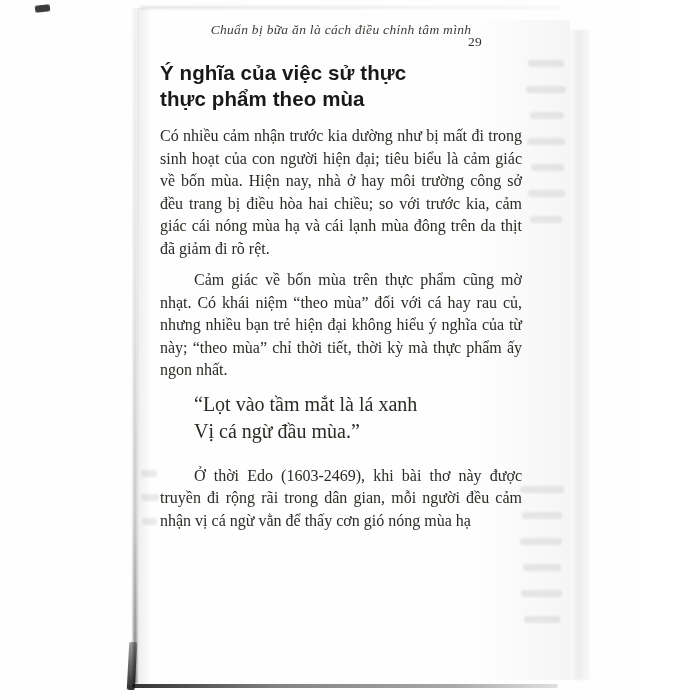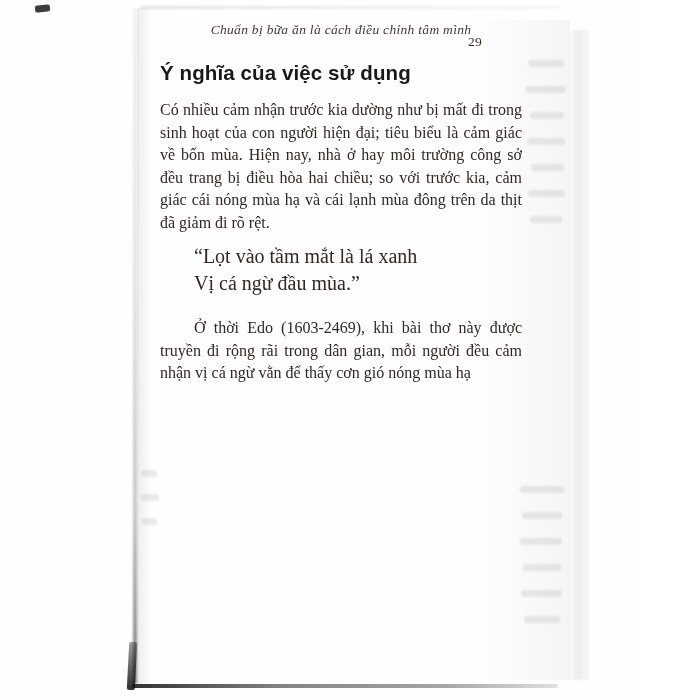--- a/index.html
+++ b/index.html
@@ -128,25 +128,27 @@
   <div class="st" style="left:524px;top:616px;width:36px;"></div>
 
   <div class="page-area">
 
     <div class="running-header">
       <span class="rh-title">Chuẩn bị bữa ăn là cách điều chỉnh tâm mình</span>
       <span class="rh-page">29</span>
     </div>
 
     <h1 class="chapter-heading">
-      <span>Ý nghĩa của việc sử dụng</span><br>
+      <span>Ý nghĩa của việc sử thực</span><br>
+      <span>thực phẩm theo mùa</span>
     </h1>
 
     <p class="para no-indent">Có nhiều cảm nhận trước kia dường như bị mất đi trong sinh hoạt của con người hiện đại; tiêu biểu là cảm giác về bốn mùa. Hiện nay, nhà ở hay môi trường công sở đều trang bị điều hòa hai chiều; so với trước kia, cảm giác cái nóng mùa hạ và cái lạnh mùa đông trên da thịt đã giảm đi rõ rệt.</p>
 
+    <p class="para">Cảm giác về bốn mùa trên thực phẩm cũng mờ nhạt. Có khái niệm “theo mùa” đối với cá hay rau củ, nhưng nhiều bạn trẻ hiện đại không hiểu ý nghĩa của từ này; “theo mùa” chỉ thời tiết, thời kỳ mà thực phẩm ấy ngon nhất.</p>
 
 
     <div class="poem">
       <div class="poem-line">“Lọt vào tầm mắt là lá xanh</div>
       <div class="poem-line">Vị cá ngừ đầu mùa.”</div>
     </div>
 
     <p class="para">Ở thời Edo (1603-2469), khi bài thơ này được truyền đi rộng rãi trong dân gian, mỗi người đều cảm nhận vị cá ngừ vằn để thấy cơn gió nóng mùa hạ</p>
 
   </div>

